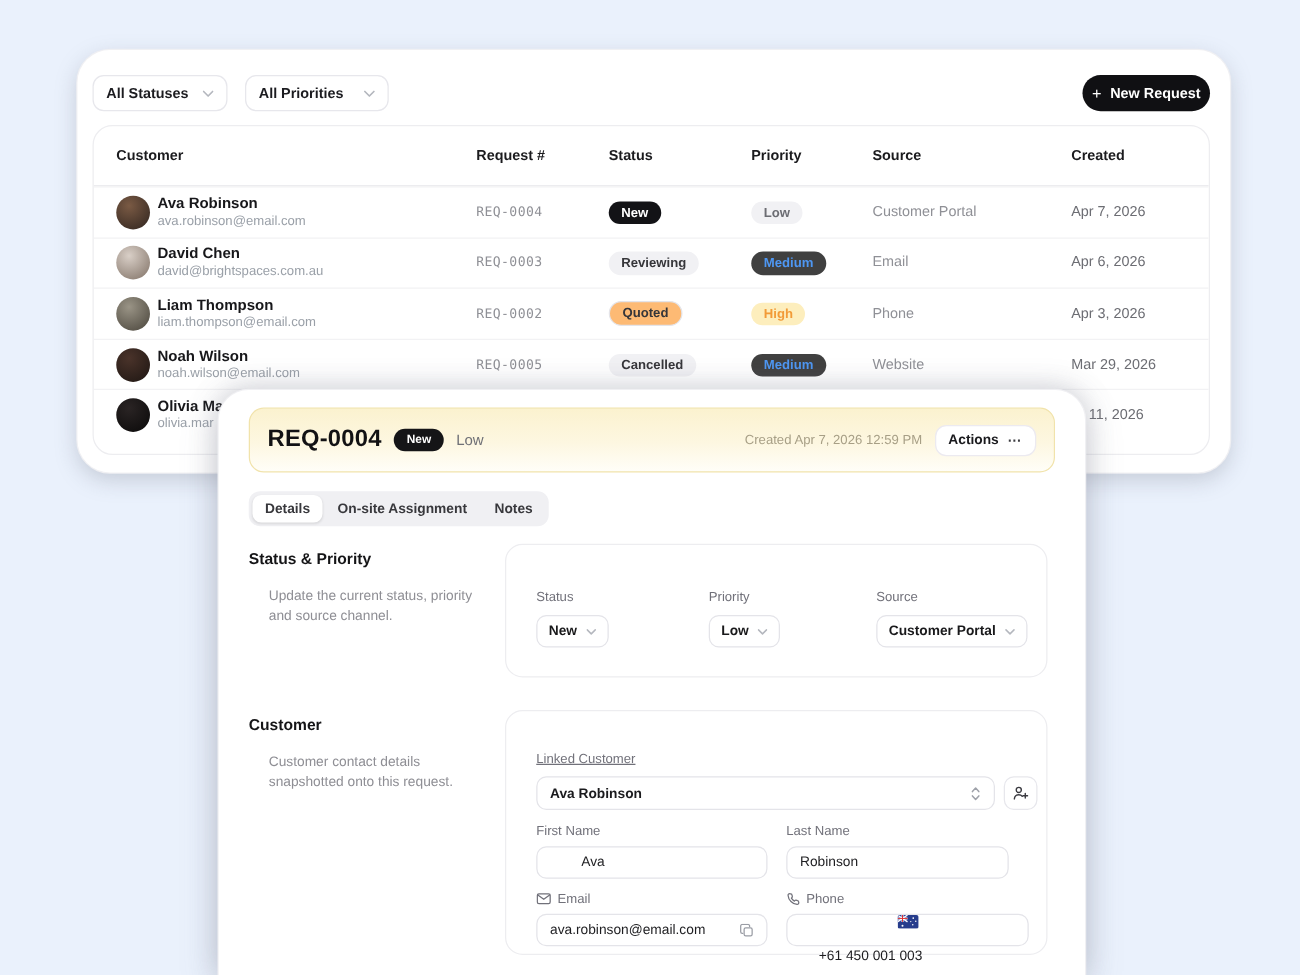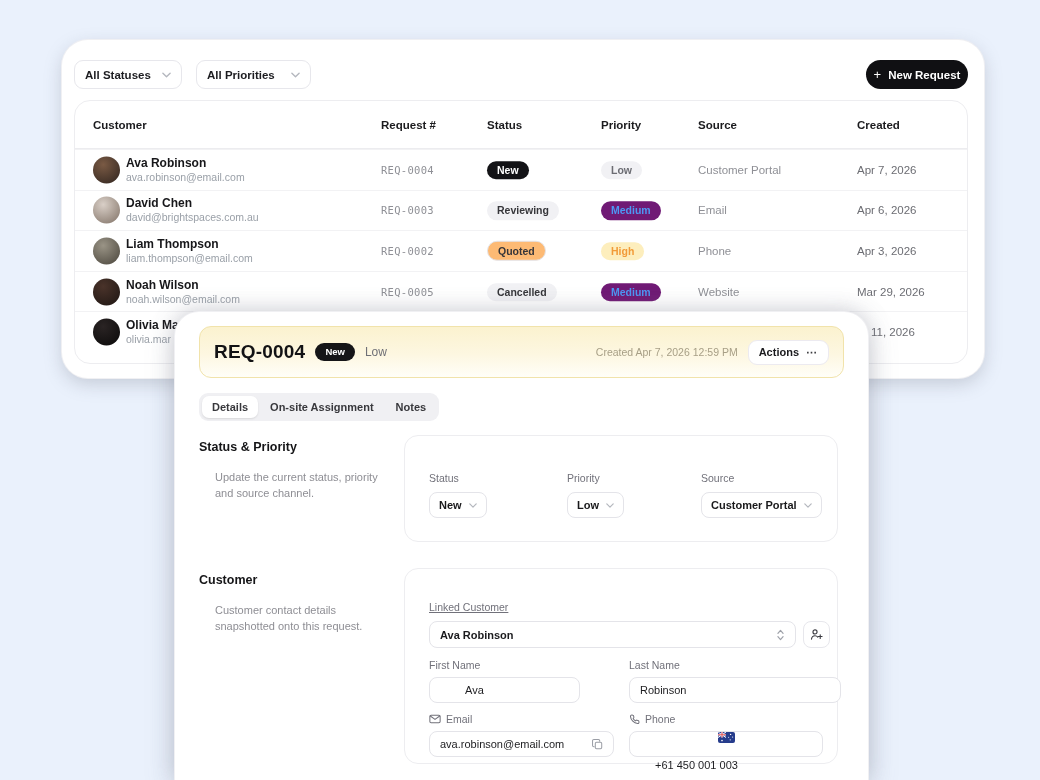--- a/index.html
+++ b/index.html
@@ -53,21 +53,21 @@
   .nm{font-size:12px;font-weight:700;color:#17171a;line-height:1.25;}
   .em{font-size:10.5px;color:#9aa0a8;line-height:1.3;}
   .req{font-family:"DejaVu Sans Mono",monospace;font-size:10.5px;color:#8f9096;letter-spacing:.3px;}
   .src{font-size:11.5px;color:#8f9096;}
   .dt{font-size:11.5px;color:#6c6d73;}
   .pill{display:inline-block;font-size:10.5px;font-weight:600;padding:4px 10px;border-radius:20px;line-height:1;}
   .st-dark{background:#131316;color:#fff;}
   .st-gray{background:#f1f1f4;color:#36363a;}
   .st-outline{background:#fdba74;color:#36363a;border:1px solid #e4e4e9;}
   .pr-low{background:#f1f1f4;color:#6c6d73;}
-  .pr-med{background:#701a75;color:#4e97f3;}
+  .pr-med{background:#404040;color:#4e97f3;}
   .pr-high{background:#fdeebd;color:#f29b38;}
 
   
   .modal{
     position:absolute;left:175px;top:312px;width:693px;height:468px;
     background:#fff;border-radius:24px 24px 0 0;
     box-shadow:0 0 0 1px #f0f0f3, 0 -2px 22px rgba(118,124,140,.30), 0 10px 30px rgba(118,124,140,.25);
   }
   .m-header{
     position:absolute;left:24px;top:14px;width:645px;height:52px;
@@ -317,26 +317,26 @@
 
       <div class="userplus-btn">
         <svg width="13" height="13" viewBox="0 0 14 14">
           <circle cx="5.4" cy="4.2" r="2.2" stroke="#3a3a40" stroke-width="1.2" fill="none"></circle>
           <path d="M1.6 12c.3-2.3 1.9-3.6 3.8-3.6 1.2 0 2.3.5 3 1.4" stroke="#3a3a40" stroke-width="1.2" fill="none" stroke-linecap="round"></path>
           <path d="M11 7.2v4M9 9.2h4" stroke="#3a3a40" stroke-width="1.2" stroke-linecap="round"></path>
         </svg>
       </div>
 
       <div class="flabel abs" style="left:24px;top:90px;">First Name</div>
-      <div class="input abs" style="left:24px;top:108px;width:151px;padding-left:35px;">
+      <div class="input abs" style="left:24px;top:108px;width:185px;padding-left:35px;">
         <input value="Ava" style="">
       </div>
 
       <div class="flabel abs" style="left:224px;top:90px;">Last Name</div>
-      <div class="input abs" style="left:224px;top:108px;width:212px;">
+      <div class="input abs" style="left:224px;top:108px;width:178px;">
         <input value="Robinson" style="">
       </div>
 
       <div class="flabel abs" style="left:24px;top:144px;">
         <svg width="12" height="10" viewBox="0 0 14 11">
             <rect x="1" y="1" width="12" height="9" rx="1.5" stroke="#71717a" stroke-width="1.2" fill="none"></rect>
             <path d="M1.5 2l5.5 4 5.5-4" stroke="#71717a" stroke-width="1.2" fill="none" stroke-linecap="round" stroke-linejoin="round"></path>
           </svg>
         <span>Email</span>
       </div>

